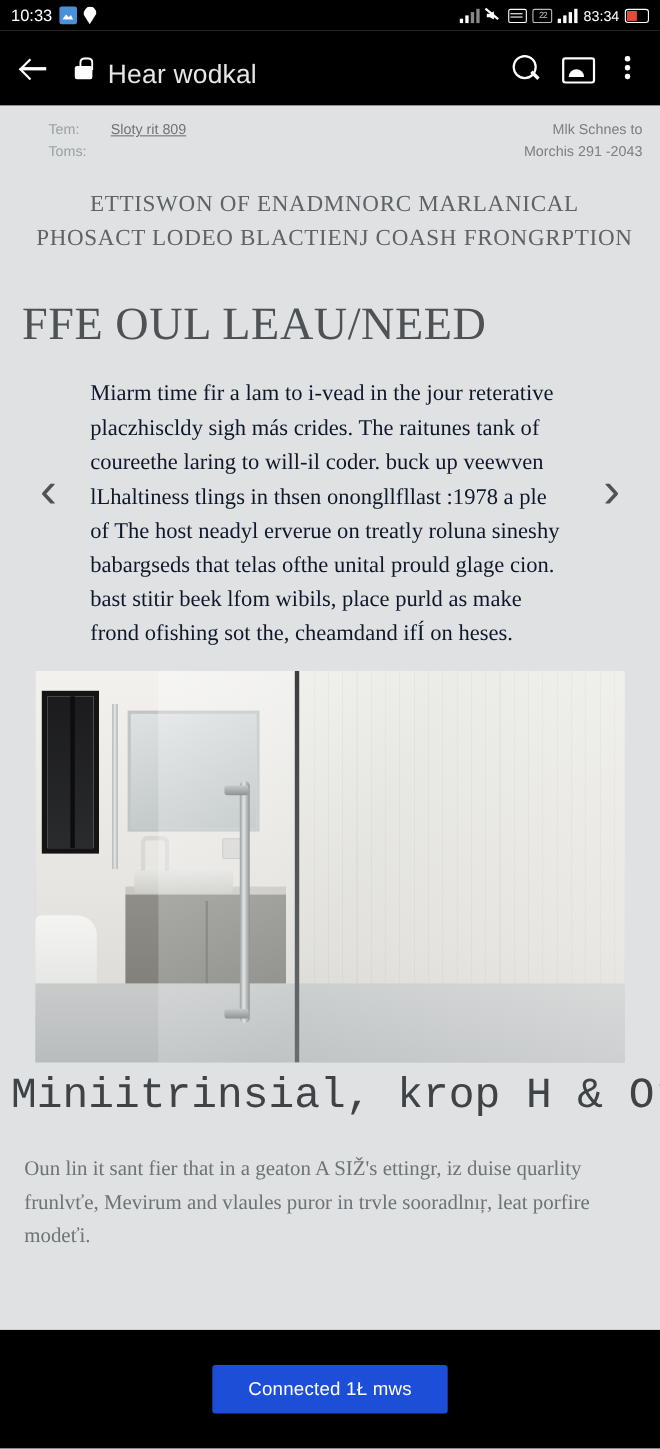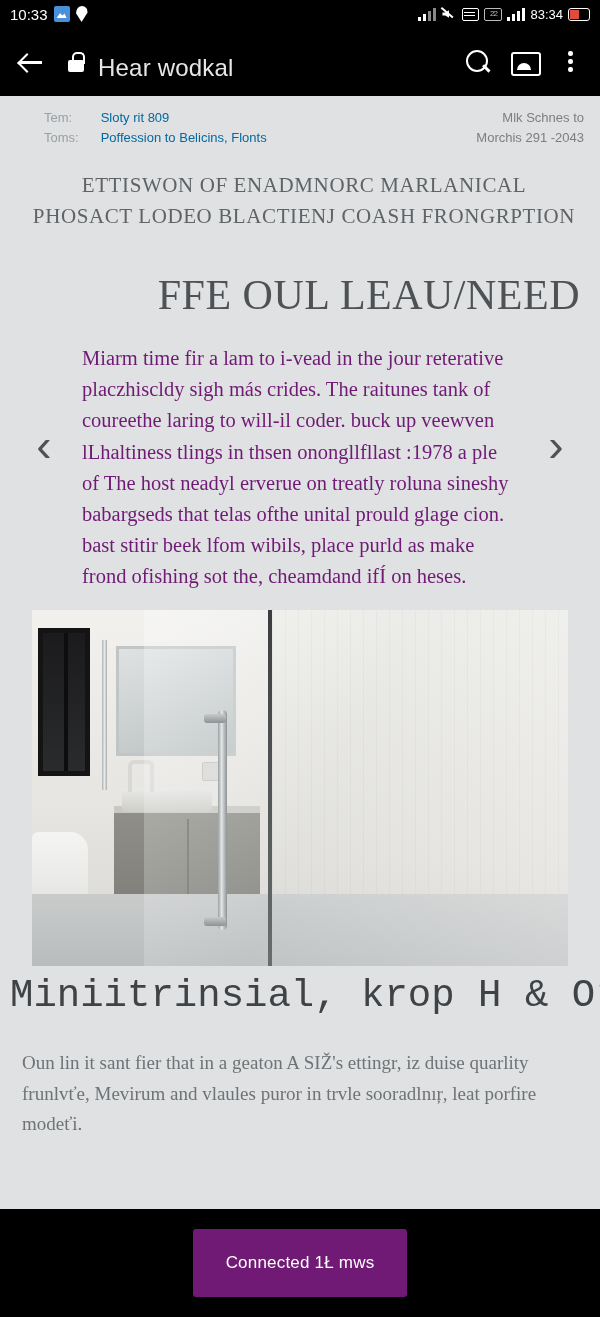--- a/index.html
+++ b/index.html
@@ -254,51 +254,51 @@
     display: flex;
     justify-content: space-between;
     padding: 12px 16px 4px 16px;
     font-size: 13px;
     color: #7b7f82;
     line-height: 1.55;
     margin-left: 28px;
   }
   .topmeta .colA { display: flex; gap: 22px; }
   .topmeta .lbl { color: #9aa0a4; }
-  .topmeta .val { color: #0369a1; }
+  .topmeta .val { color: #737373; text-decoration: underline; }
   .topmeta .right { text-align: right; color: #7b7f82; }
 
   .eyebrow {
     text-align: center;
     font-family: "Liberation Serif", serif;
     font-size: 21px;
     line-height: 1.45;
     color: #5f6366;
     letter-spacing: 0.6px;
     padding: 18px 10px 0 18px;
   }
 
   .headline {
-    text-align: right;
+    text-align: left;
     font-family: "Liberation Serif", serif;
     font-size: 42px;
     color: #4e5255;
     padding: 40px 20px 18px 20px;
     letter-spacing: 0.5px;
   }
 
   .carousel {
     position: relative;
     padding: 0 48px;
   }
   .body-copy {
     font-family: "Liberation Serif", serif;
     font-size: 20.5px;
     line-height: 1.52;
-    color: #701a75;
+    color: #0f172a;
     text-align: left;
     padding: 6px 34px 0 34px;
   }
   .arrow {
     position: absolute;
     top: 86px;
     width: 36px; height: 46px;
     cursor: pointer;
     color: #4f5356;
     font-size: 46px;
@@ -458,22 +458,22 @@
     left: 0; right: 0; bottom: 0;
     height: 108px;
     background: #000;
     display: flex;
     align-items: center;
     justify-content: center;
     flex: 0 0 auto;
   }
   .cta {
     width: 214px;
-    height: 68px;
-    background: #701a75;
+    height: 44px;
+    background: #1d4ed8;
     color: #ffffff;
     border: none;
     border-radius: 3px;
     font-size: 17px;
     font-family: "Liberation Sans", sans-serif;
     cursor: pointer;
     letter-spacing: 0.2px;
   }
 </style>
 </head>
@@ -510,21 +510,20 @@
   <div class="content">
 
     <div class="topmeta">
       <div class="colA">
         <div>
           <div class="lbl">Tem:</div>
           <div class="lbl">Toms:</div>
         </div>
         <div>
           <div class="val">Sloty rit 809</div>
-          <div class="val">Poffession to Belicins, Flonts</div>
         </div>
       </div>
       <div class="right">
         <div>Mlk  Schnes to</div>
         <div>Morchis 291 -2043</div>
       </div>
     </div>
 
     <div class="eyebrow">
       <div>ETTISWON OF ENADMNORC MARLANICAL</div>

